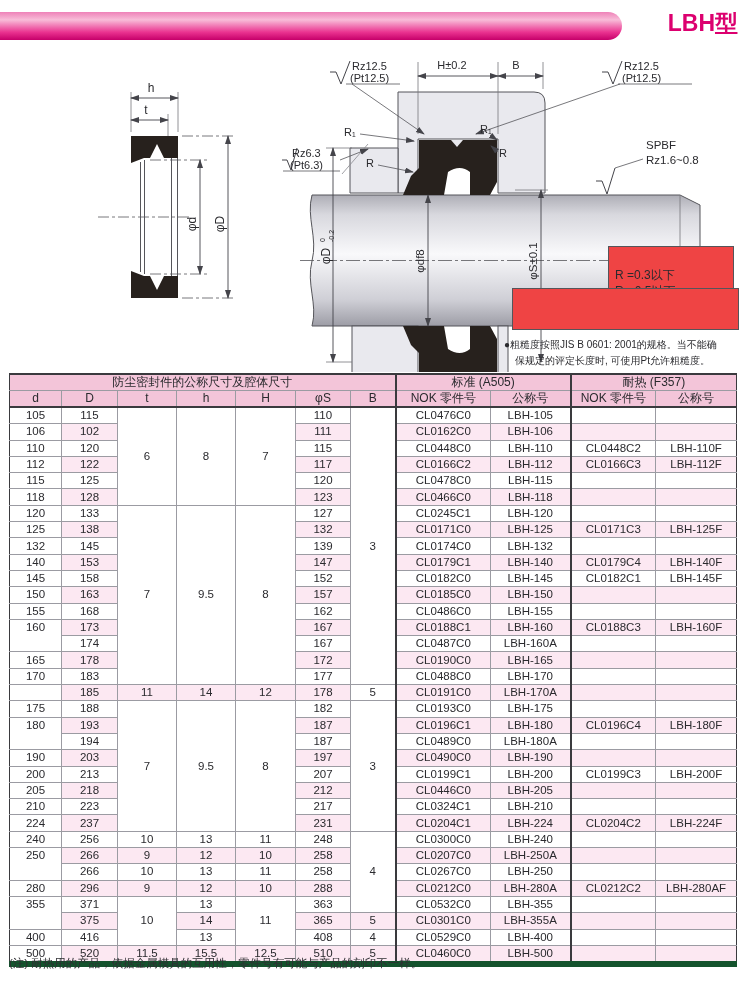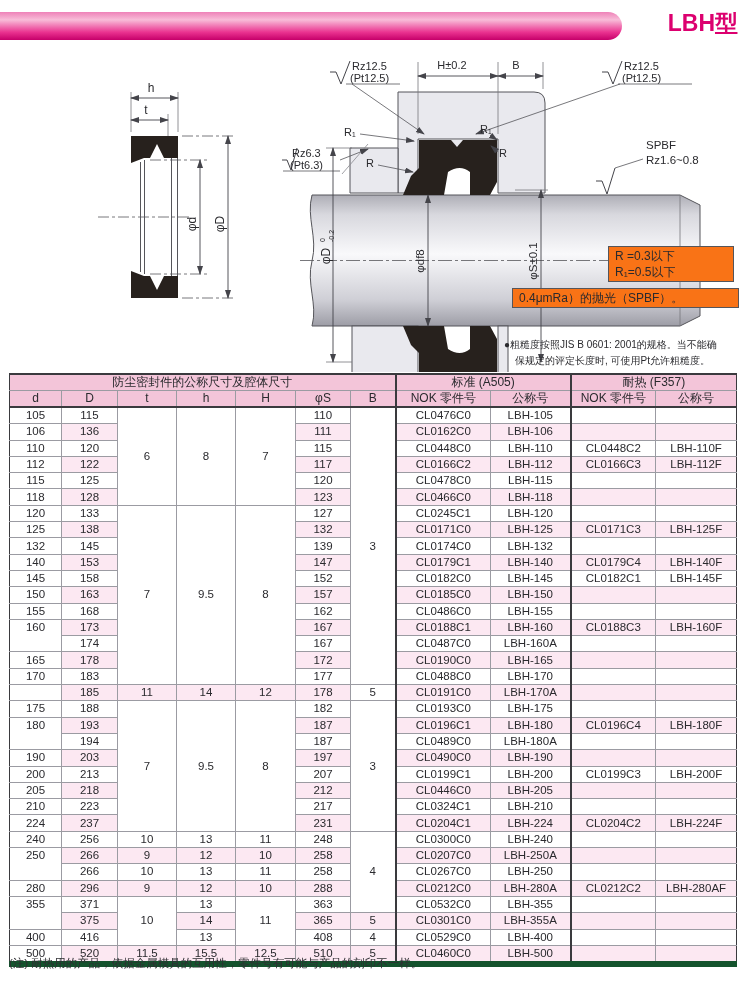--- a/index.html
+++ b/index.html
@@ -8,22 +8,22 @@
   
   .title-bar{position:absolute;left:0;top:12px;width:622px;height:28px;
      border-radius:0 14px 14px 0;
      background:linear-gradient(180deg,#ee82b8 0%,#f8bcd8 28%,#ea3390 72%,#c6006a 100%);}
   .title-text{position:absolute;right:2px;top:6px;width:116px;text-align:right;
      font-size:23px;font-weight:800;line-height:34px;color:#dc006f;letter-spacing:0px;
      font-family:"Liberation Sans","DejaVu Sans",sans-serif;}
   
   .drawing{position:absolute;left:0;top:56px;width:740px;height:316px;}
   svg text{font-family:"Liberation Sans","DejaVu Sans",sans-serif;fill:#2a2a2e;}
-  .note-box{position:absolute;border:1px solid #55555a;background:#f97316;
-     font-size:12px;line-height:16px;padding:1px 6px;color:#2a2a2e;}
+  .note-box{position:absolute;border:1px solid #55555a;background:#ef4444;
+     font-size:12px;line-height:16px;padding:20px 6px;color:#2a2a2e;}
   .r-box{left:608px;top:246px;width:112px;}
   .spbf-box{left:512px;top:288px;width:213px;}
   .rough-note{position:absolute;left:504px;top:337px;width:236px;font-size:10px;line-height:15.5px;color:#2a2a2e;}
   .rough-note .l2{padding-left:11px;}
   
   .tbl-wrap{position:absolute;left:9px;top:373px;width:727px;}
   table.main{border-collapse:collapse;table-layout:fixed;width:727px;
      font-size:11.5px;line-height:15px;}
   table.main th,table.main td{border:1px solid #9b9ba2;text-align:center;
      padding:0;height:15.3px;font-weight:normal;white-space:nowrap;overflow:hidden;}
@@ -167,21 +167,20 @@
           </g>
       </g>
     </svg>
   </div>
 
   <div class="note-box r-box">
     <div>R =0.3以下</div>
     <div>R₁=0.5以下</div>
   </div>
   <div class="note-box spbf-box">
-    <div>0.4μmRa）的抛光（SPBF）。</div>
   </div>
   <div class="rough-note">
     <div>●粗糙度按照JIS B 0601: 2001的规格。当不能确</div>
     <div class="l2">保规定的评定长度时, 可使用Pt允许粗糙度。</div>
   </div>
 
   <div class="tbl-wrap">
     <table class="main">
       <colgroup>
         <col style="width:52px">
@@ -225,21 +224,21 @@
             <td rowspan="6" class="">7</td>
             <td class="">110</td>
             <td rowspan="17" class="">3</td>
             <td class="sL">CL0476C0</td>
             <td class="">LBH-105</td>
             <td class="sL"></td>
             <td class=""></td>
           </tr>
           <tr>
             <td class="">106</td>
-            <td class="pk">136</td>
+            <td class="pk">102</td>
             <td class="pk">111</td>
             <td class="pk sL">CL0162C0</td>
             <td class="pk">LBH-106</td>
             <td class="pk sL"></td>
             <td class="pk"></td>
           </tr>
           <tr>
             <td class="">110</td>
             <td class="">120</td>
             <td class="">115</td>

